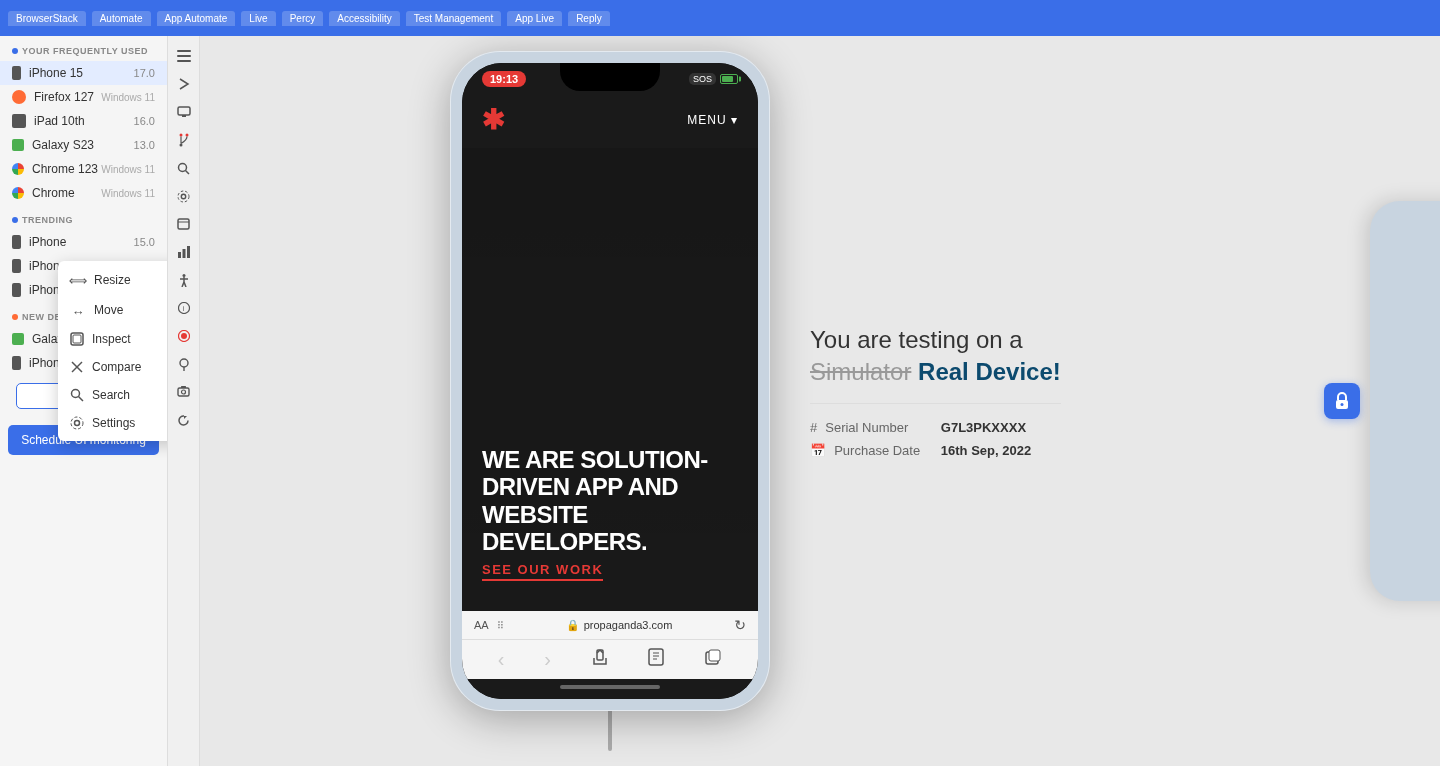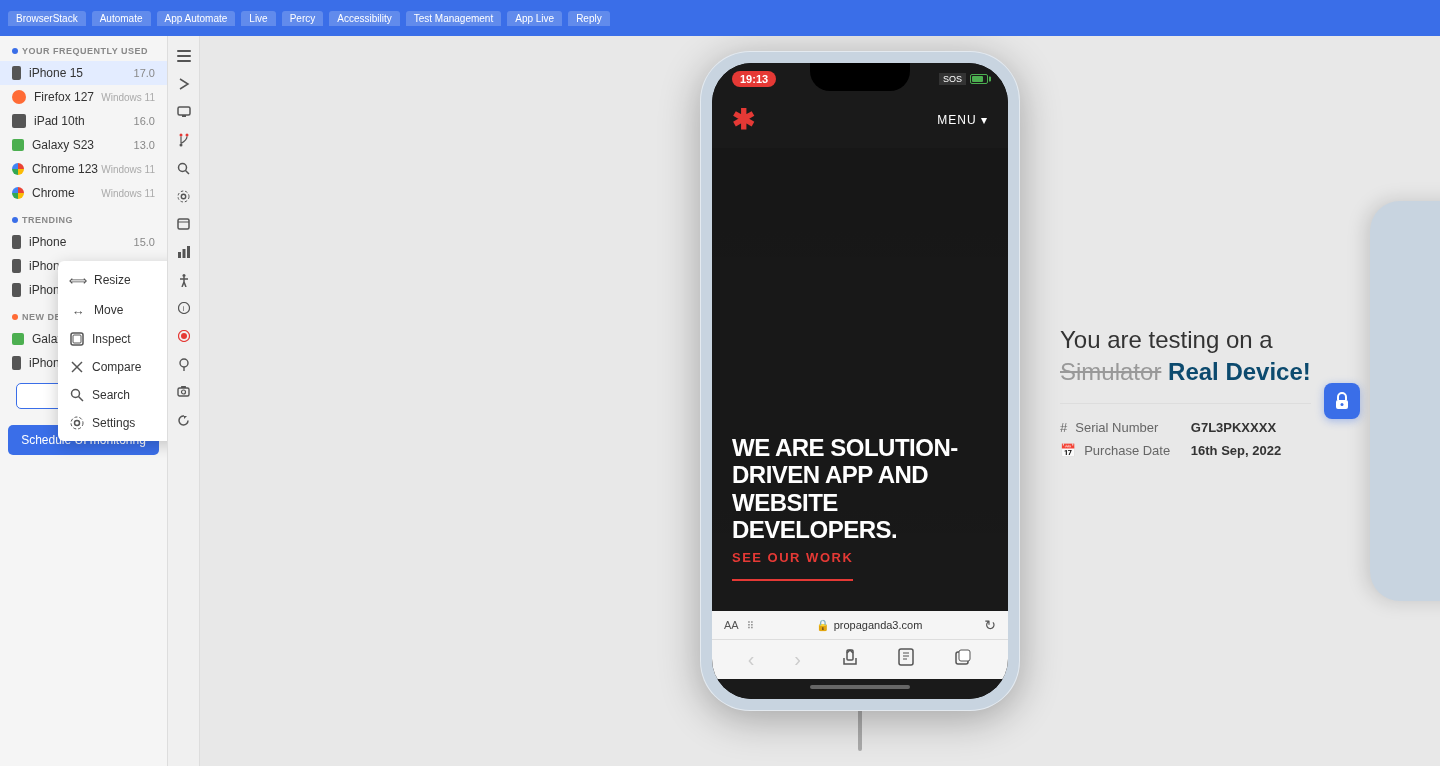--- a/index.html
+++ b/index.html
@@ -182,21 +182,21 @@
       text-align: center;
       background: white;
     }
 
     
     .main-content {
       flex: 1;
       background: #e8e8e8;
       display: flex;
       align-items: center;
-      justify-content: flex-end;
+      justify-content: center;
       position: relative;
       overflow: hidden;
     }
 
     
     .phone-container {
       position: relative;
       display: flex;
       flex-direction: column;
       align-items: center;
@@ -244,21 +244,21 @@
       align-items: center;
       gap: 4px;
       font-size: 10px;
       color: white;
     }
     .sos-badge {
       background: #333;
       color: white;
       font-size: 9px;
       padding: 1px 4px;
-      border-radius: 0;
+      border-radius: 5px;
     }
     .battery-icon {
       width: 18px;
       height: 10px;
       border: 1.5px solid #4CAF50;
       border-radius: 2px;
       position: relative;
       display: flex;
       align-items: center;
     }
@@ -351,21 +351,21 @@
       text-transform: uppercase;
       letter-spacing: -0.5px;
     }
     .hero-cta {
       color: #e53935;
       font-size: 13px;
       font-weight: 700;
       letter-spacing: 1.5px;
       text-decoration: none;
       border-bottom: 2px solid #e53935;
-      padding-bottom: 14px;
+      padding-bottom: 2px;
       display: inline-block;
     }
 
     
     .browser-chrome {
       background: #f5f5f5;
       flex-shrink: 0;
     }
     .url-bar {
       display: flex;

